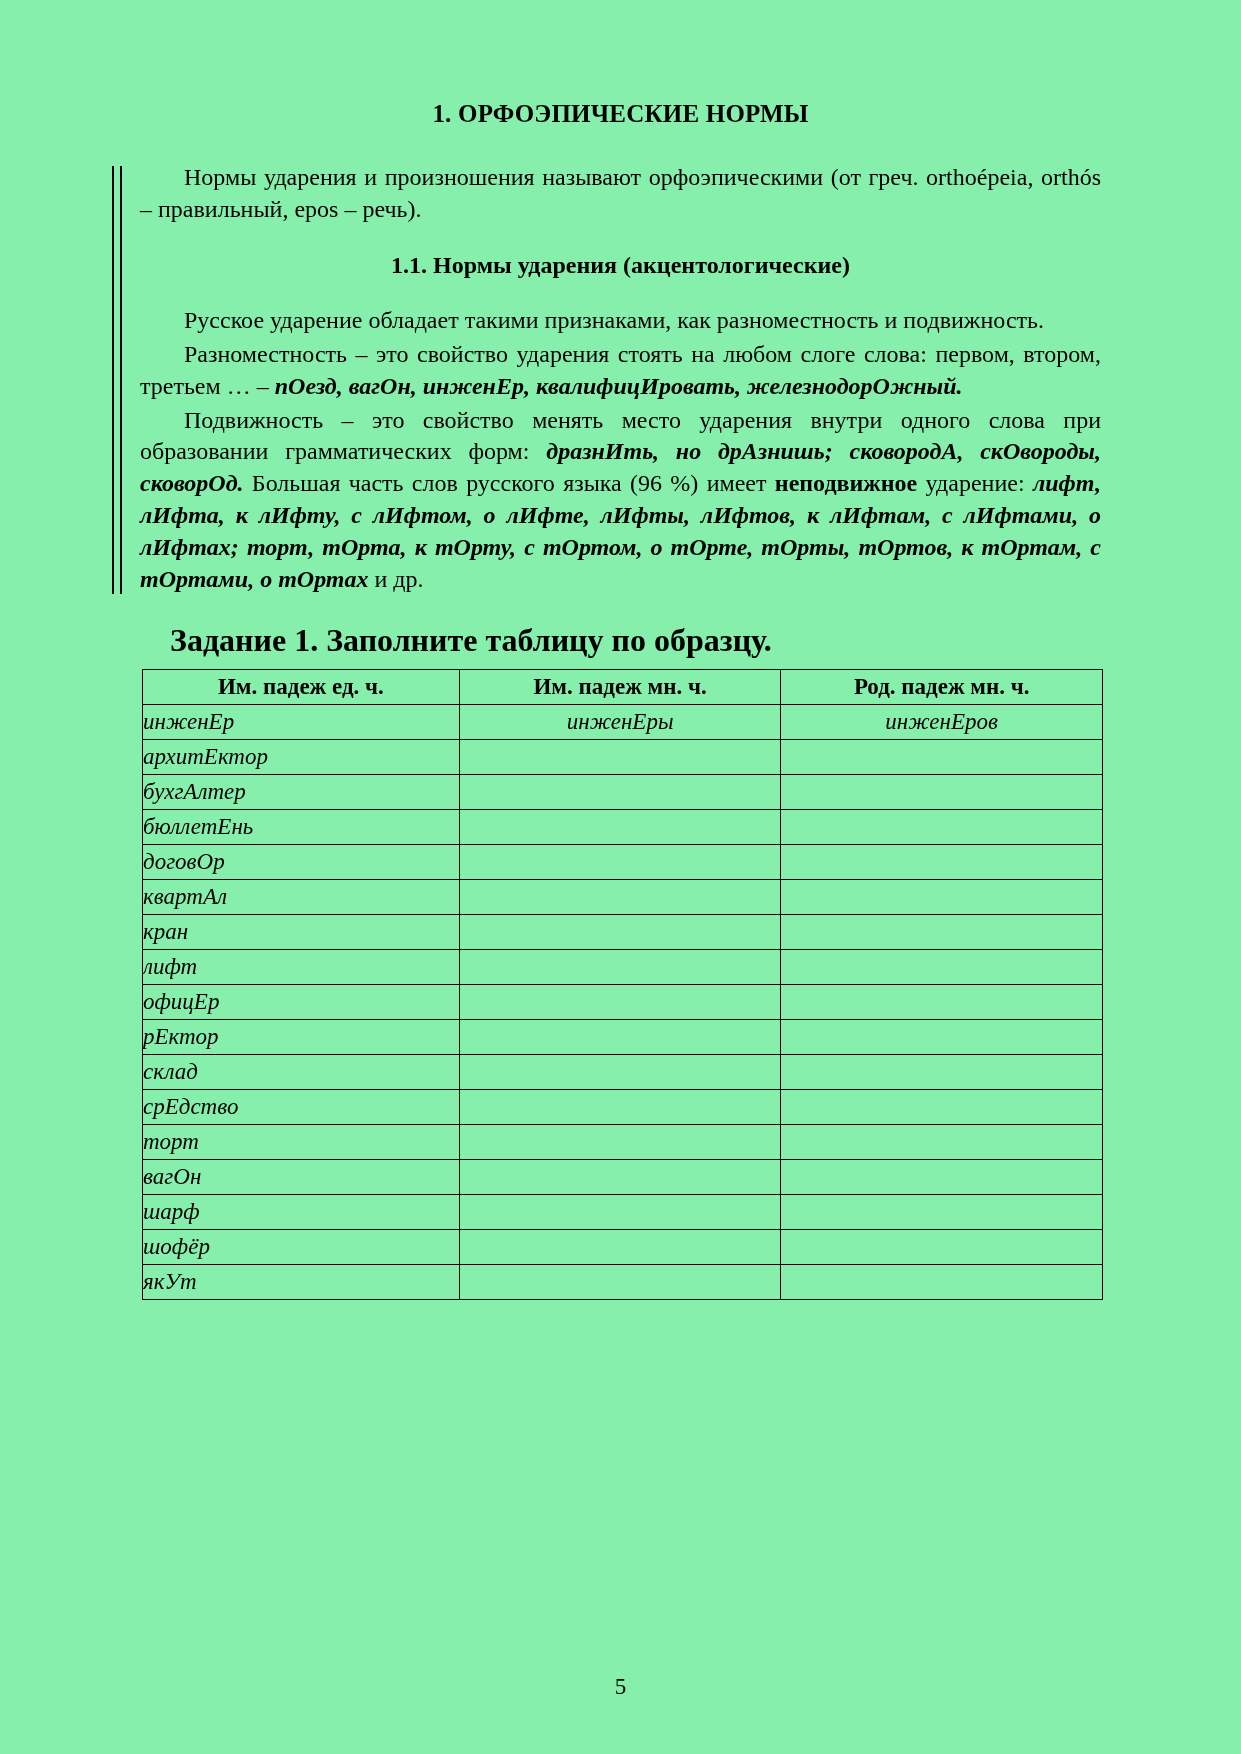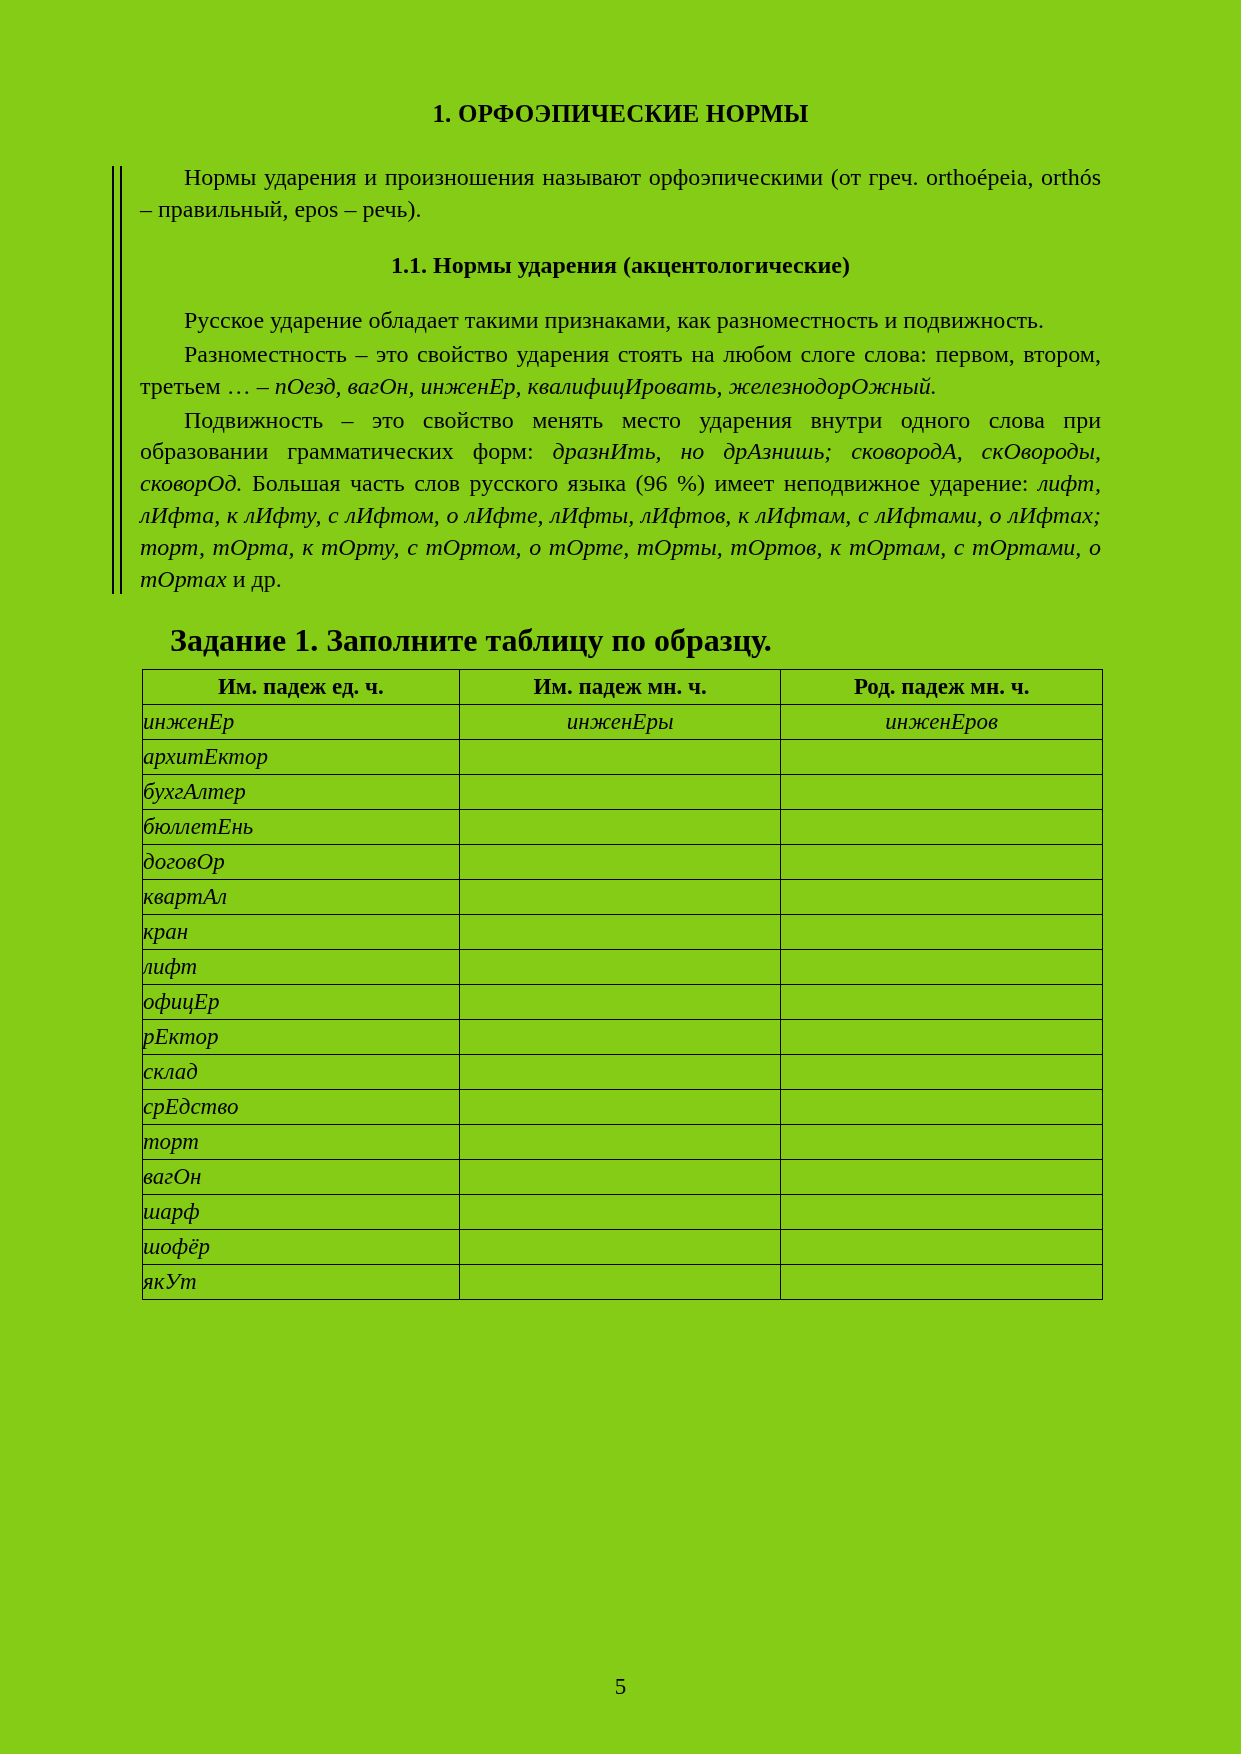--- a/index.html
+++ b/index.html
@@ -9,21 +9,21 @@
   }
   body {
     font-family: "Liberation Serif", serif;
     color: #000000;
   }
   .page {
     position: relative;
     width: 1241px;
     height: 1754px;
     margin: 0 auto;
-    background: #84cc16;
+    background: #86efac;
     box-sizing: border-box;
     padding: 100px 140px 60px 140px;
   }
   .doc-title {
     text-align: center;
     font-size: 25px;
     font-weight: bold;
     margin: 0 0 34px 0;
     letter-spacing: 0.2px;
   }
@@ -49,25 +49,25 @@
     text-indent: 44px;
     hyphens: manual;
   }
   .sub-title {
     text-align: center;
     font-size: 24px;
     font-weight: bold;
     margin: 26px 0 26px 0;
   }
   .bi {
-    font-weight: normal;
+    font-weight: bold;
     font-style: italic;
   }
   .b {
-    font-weight: normal;
+    font-weight: bold;
   }
   .task-title {
     font-size: 32px;
     font-weight: bold;
     margin: 26px 0 10px 30px;
   }
   table.grid {
     border-collapse: collapse;
     width: 100%;
     table-layout: fixed;

